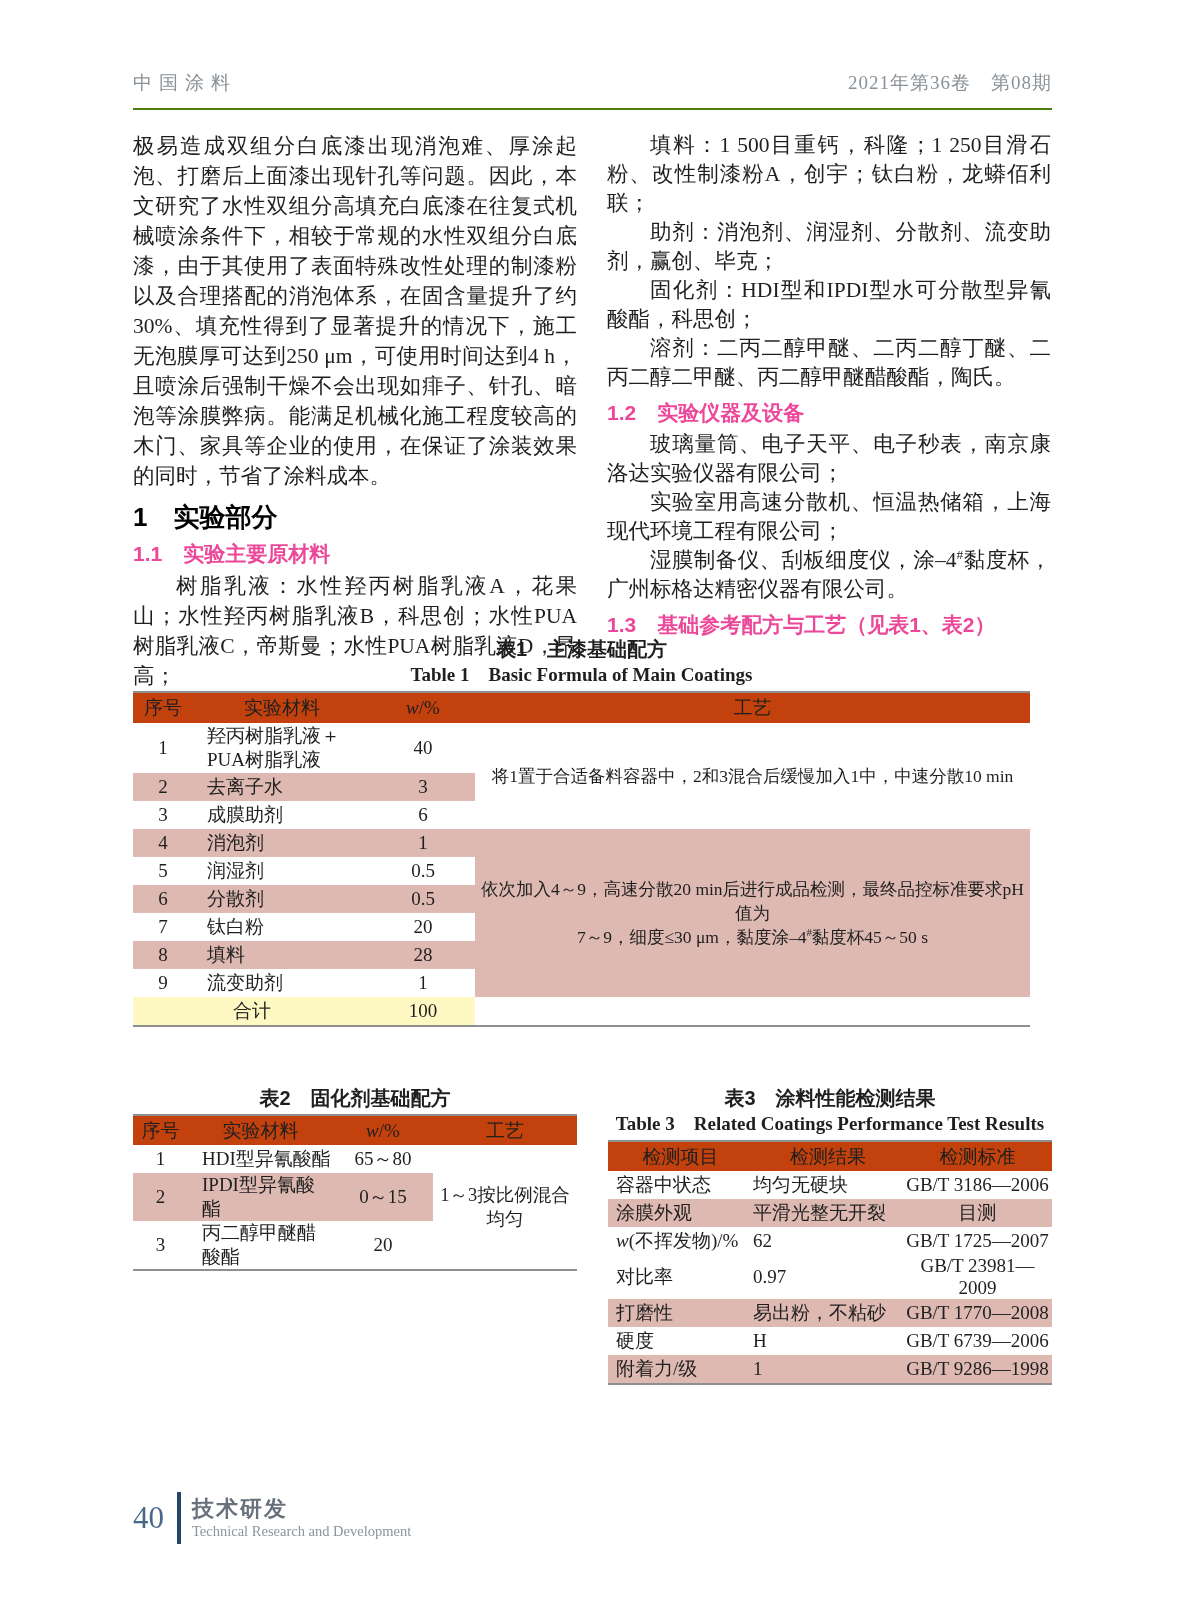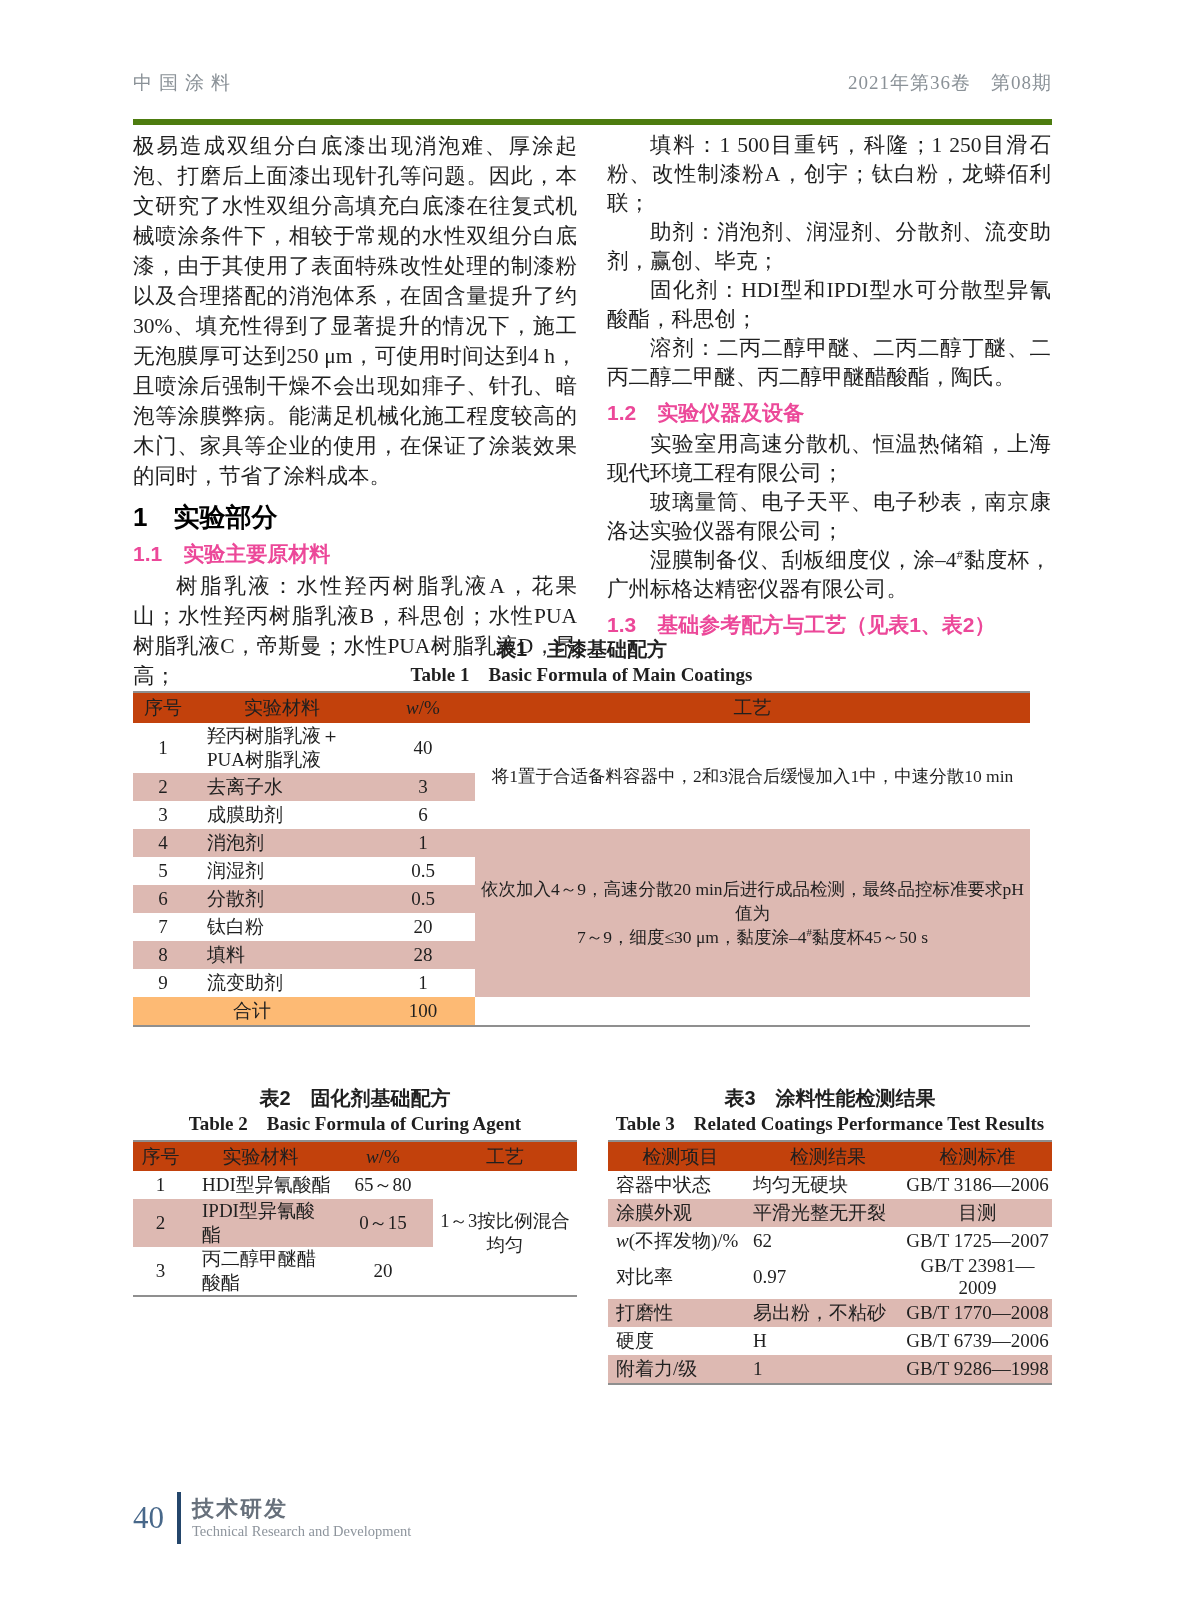--- a/index.html
+++ b/index.html
@@ -5,21 +5,21 @@
   html,body { margin:0; padding:0; background:#e9e9e9; }
   .page {
     position:relative; width:1187px; height:1600px; background:#ffffff;
     overflow:hidden; font-family:"Liberation Serif","DejaVu Serif",serif;
     color:#1f1f1f; margin:0 auto;
   }
   
   .jheader {
     position:absolute; left:133px; top:70px; width:919px;
     display:flex; justify-content:space-between; align-items:flex-end;
-    border-bottom:6px solid #4d7c0f; padding-bottom:23px;
+    border-bottom:2px solid #4d7c0f; padding-bottom:12px;
   }
   .jname { font-size:19px; color:#8a9197; letter-spacing:7px; }
   .jissue { font-size:19px; color:#8a9197; letter-spacing:1px; }
 
   
   .col { position:absolute; top:131px; width:444px; font-size:21.5px; text-align:justify; }
   .col-left  { left:133px; line-height:30px; }
   .col-right { left:607px; line-height:29px; }
   .col p { margin:0; }
   .ind { text-indent:2em; }
@@ -45,21 +45,21 @@
   table.t { border-collapse:collapse; table-layout:fixed; width:100%;
             margin-top:3px; border-top:2px solid #8f8f8f; border-bottom:2px solid #8f8f8f;
             font-size:19px; }
   table.t td { padding:0; vertical-align:middle; }
   tr.th td { background:#c2410c; height:30px; text-align:center; }
   .t .num { text-align:center; }
   .t .mat { text-align:left; padding-left:14px; line-height:24px; }
   .t .val { text-align:center; }
   .t .proc { text-align:center; font-size:17.5px; line-height:24px; }
   tr.pk > td { background:#ddb9b2; }
-  td.pkc { background:#fdba74; }
+  td.pkc { background:#fef9c3; }
 
   .t1wrap { position:absolute; left:133px; top:636px; width:897px; }
   .t1 td { height:28px; }
   .t1 tr.th td { height:30px; }
   .t1 .r1 td { height:50px; }
 
   .t2wrap { position:absolute; left:133px; top:1085px; width:444px; }
   .t2 td { height:28px; }
   .t2 tr.th td { height:29px; }
   .t2 .proc { font-size:18.5px; }
@@ -100,22 +100,22 @@
     <div class="sec2">1.1　实验主要原材料</div>
     <p class="ind">树脂乳液：水性羟丙树脂乳液A，花果山；水性羟丙树脂乳液B，科思创；水性PUA树脂乳液C，帝斯曼；水性PUA树脂乳液D，昂高；</p>
   </div>
 
   <div class="col col-right">
     <p class="ind">填料：1 500目重钙，科隆；1 250目滑石粉、改性制漆粉A，创宇；钛白粉，龙蟒佰利联；</p>
     <p class="ind">助剂：消泡剂、润湿剂、分散剂、流变助剂，赢创、毕克；</p>
     <p class="ind">固化剂：HDI型和IPDI型水可分散型异氰酸酯，科思创；</p>
     <p class="ind">溶剂：二丙二醇甲醚、二丙二醇丁醚、二丙二醇二甲醚、丙二醇甲醚醋酸酯，陶氏。</p>
     <div class="sec2">1.2　实验仪器及设备</div>
+    <p class="ind">玻璃量筒、电子天平、电子秒表，南京康洛达实验仪器有限公司；</p>
     <p class="ind">实验室用高速分散机、恒温热储箱，上海现代环境工程有限公司；</p>
-    <p class="ind">玻璃量筒、电子天平、电子秒表，南京康洛达实验仪器有限公司；</p>
     <p class="ind"><span>湿膜制备仪、刮板细度仪，涂–4</span><sup>#</sup><span>黏度杯，广州标格达精密仪器有限公司。</span></p>
     <div class="sec2">1.3　基础参考配方与工艺（见表1、表2）</div>
   </div>
 
   <div class="t1wrap">
     <div class="cap-zh">表1　主漆基础配方</div>
     <div class="cap-en">Table 1　Basic Formula of Main Coatings</div>
     <table class="t t1">
       <colgroup>
           <col style="width:60px">
@@ -184,21 +184,20 @@
         <td colspan="2" class="num pkc">合计</td>
         <td class="val pkc">100</td>
         <td></td>
       </tr>
     </tbody>
       </table>
   </div>
 
   <div class="t2wrap">
     <div class="cap-zh">表2　固化剂基础配方</div>
-    <div class="cap-en">Table 2　Basic Formula of Curing Agent</div>
     <table class="t t2">
       <colgroup>
           <col style="width:55px">
           <col style="width:145px">
           <col style="width:100px">
           <col style="width:144px">
         </colgroup>
       <tbody>
           <tr class="th">
         <td>序号</td>

